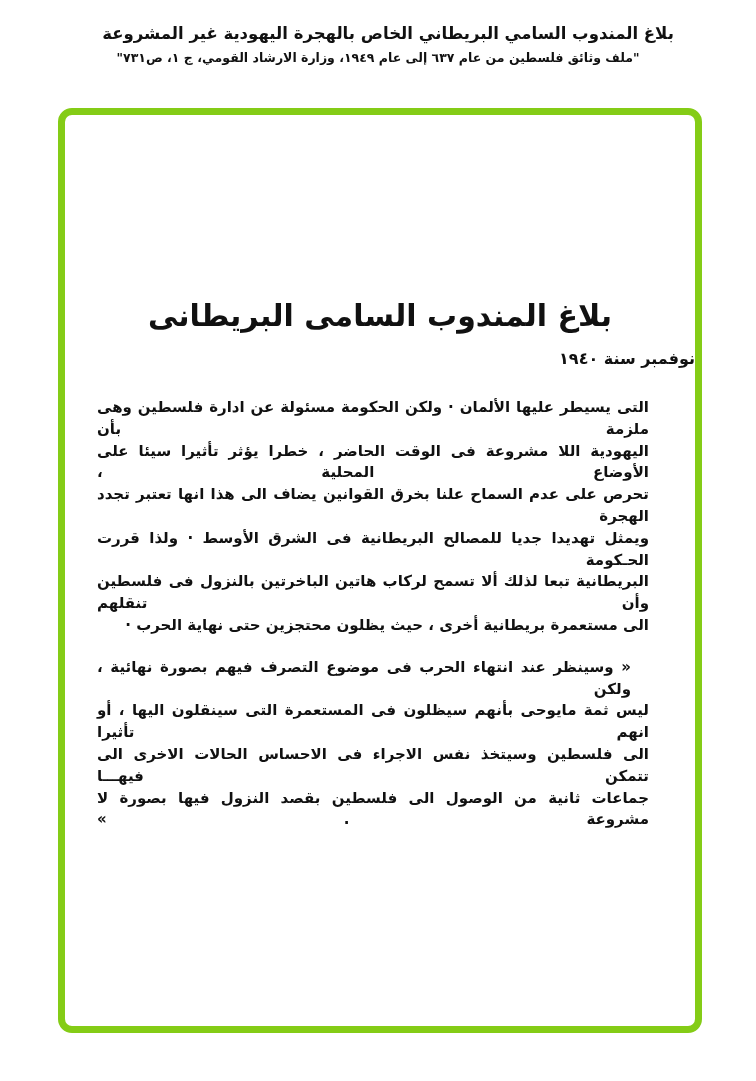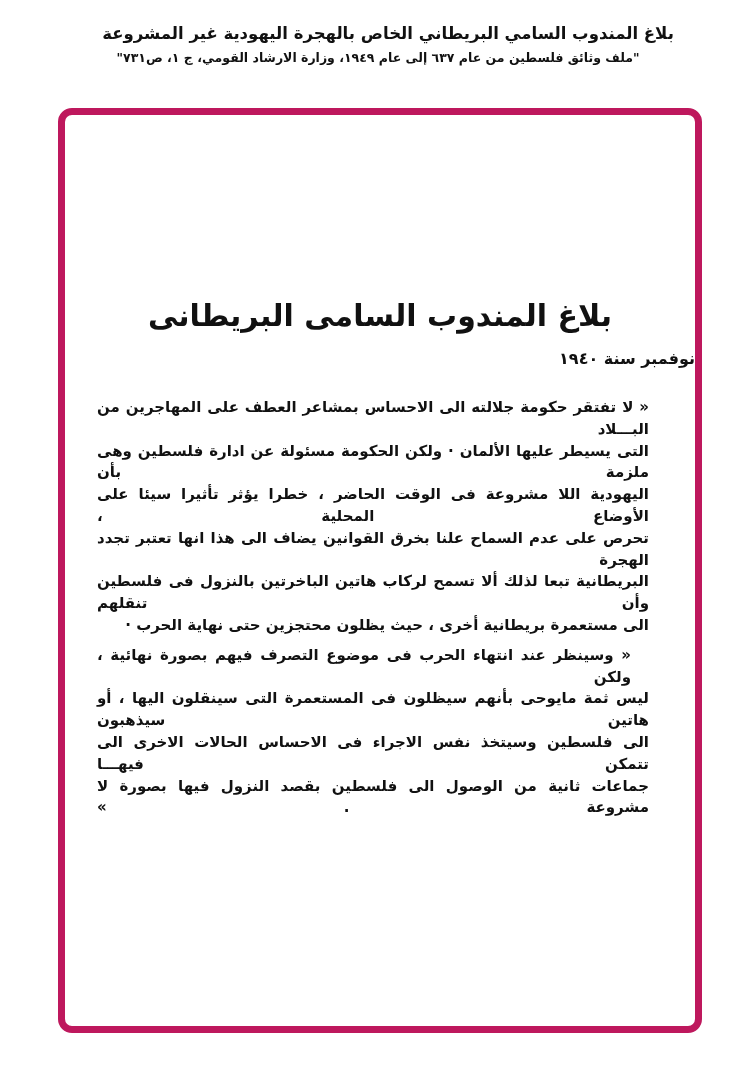--- a/index.html
+++ b/index.html
@@ -29,21 +29,21 @@
     margin-top: 7px;
     font-size: 12.5px;
     font-weight: bold;
   }
 
   
   .doc-box {
     position: absolute;
     left: 58px; top: 108px;
     width: 644px; height: 925px;
-    border: 7px solid #be185d;
+    border: 7px solid #84cc16;
     border-radius: 14px;
     background: #ffffff;
   }
 
   .doc-title {
     margin-top: 178px;
     text-align: center;
     direction: rtl;
     font-size: 30px;
     line-height: 46px;
@@ -66,21 +66,21 @@
     font-weight: bold;
   }
 
   .doc-body {
     margin: 26px 46px 0 32px;
     direction: rtl;
     font-size: 15px;
     line-height: 21.8px;
     font-weight: bold;
   }
-  .paragraph + .paragraph { margin-top: 8px; }
+  .paragraph + .paragraph { margin-top: 20px; }
 
   .text-line {
     text-align: justify;
     text-align-last: justify;
     white-space: normal;
   }
   .text-line.line-end {            
     text-align: left;
     text-align-last: right;
   }
@@ -93,28 +93,28 @@
   <div class="header-title">بلاغ المندوب السامي البريطاني الخاص بالهجرة اليهودية غير المشروعة</div>
   <div class="header-source">"ملف وثائق فلسطين من عام ٦٣٧ إلى عام ١٩٤٩، وزارة الارشاد القومي، ج ١، ص٧٣١"</div>
 </div>
 
 <div class="doc-box">
   <div class="doc-title">بلاغ المندوب السامى البريطانى</div>
   <div class="doc-date">نوفمبر سنة ١٩٤٠</div>
 
   <div class="doc-body">
     <div class="paragraph">
-      <div class="text-line">« لا تفتقر حكومة جلالته الى الاحساس بمشاعر العطف على المهاجرين من البـــلاد</div>
       <div class="text-line">التى يسيطر عليها الألمان · ولكن الحكومة مسئولة عن ادارة فلسطين وهى ملزمة بأن</div>
       <div class="text-line">اليهودية اللا مشروعة فى الوقت الحاضر ، خطرا يؤثر تأثيرا سيئا على الأوضاع المحلية ،</div>
       <div class="text-line">تحرص على عدم السماح علنا بخرق القوانين يضاف الى هذا انها تعتبر تجدد الهجرة</div>
+      <div class="text-line">ويمثل تهديدا جديا للمصالح البريطانية فى الشرق الأوسط · ولذا قررت الحـكومة</div>
       <div class="text-line">البريطانية تبعا لذلك ألا تسمح لركاب هاتين الباخرتين بالنزول فى فلسطين وأن تنقلهم</div>
       <div class="text-line line-end">الى مستعمرة بريطانية أخرى ، حيث يظلون محتجزين حتى نهاية الحرب ·</div>
     </div>
 
     <div class="paragraph">
       <div class="text-line first-indent">« وسينظر عند انتهاء الحرب فى موضوع التصرف فيهم بصورة نهائية ، ولكن</div>
-      <div class="text-line">ليس ثمة مايوحى بأنهم سيظلون فى المستعمرة التى سينقلون اليها ، أو هاتين سيذهبون</div>
+      <div class="text-line">ليس ثمة مايوحى بأنهم سيظلون فى المستعمرة التى سينقلون اليها ، أو انهم تأثيرا</div>
       <div class="text-line">الى فلسطين وسيتخذ نفس الاجراء فى الاحساس الحالات الاخرى الى تتمكن فيهـــا</div>
       <div class="text-line">جماعات ثانية من الوصول الى فلسطين بقصد النزول فيها بصورة لا مشروعة . »</div>
     </div>
   </div>
 </div>
 
 </body></html>

